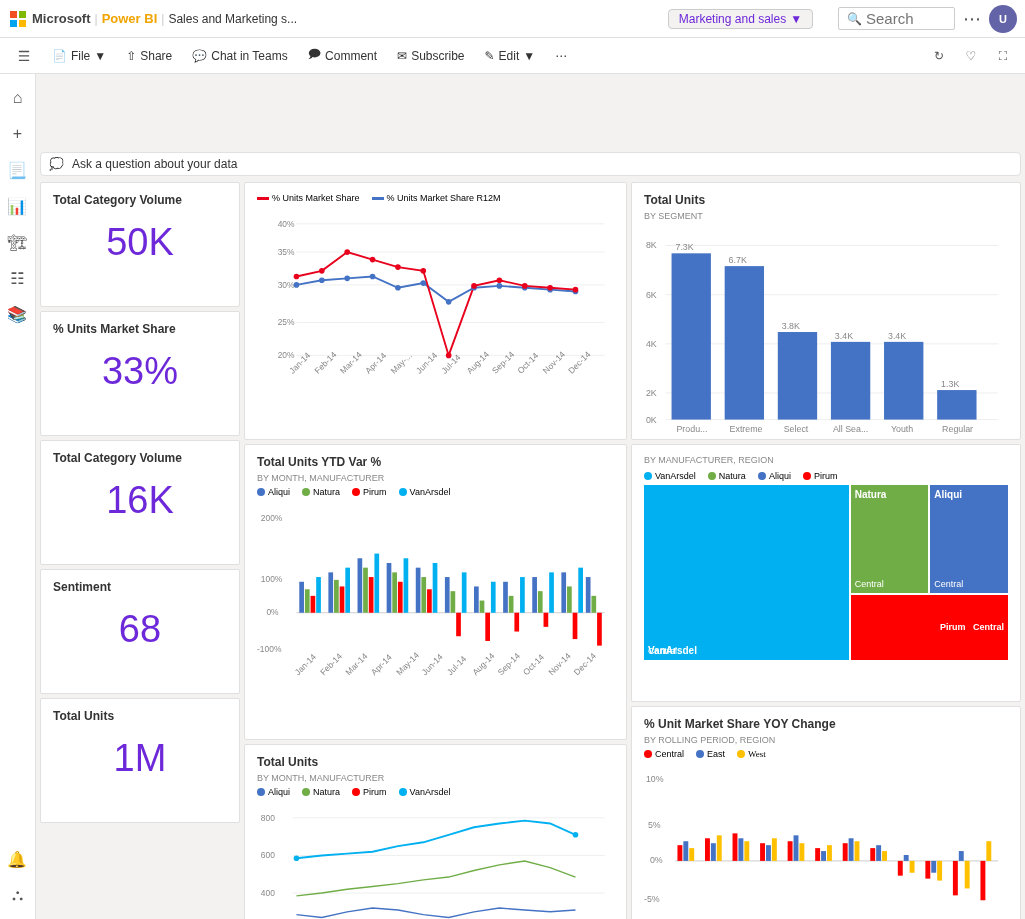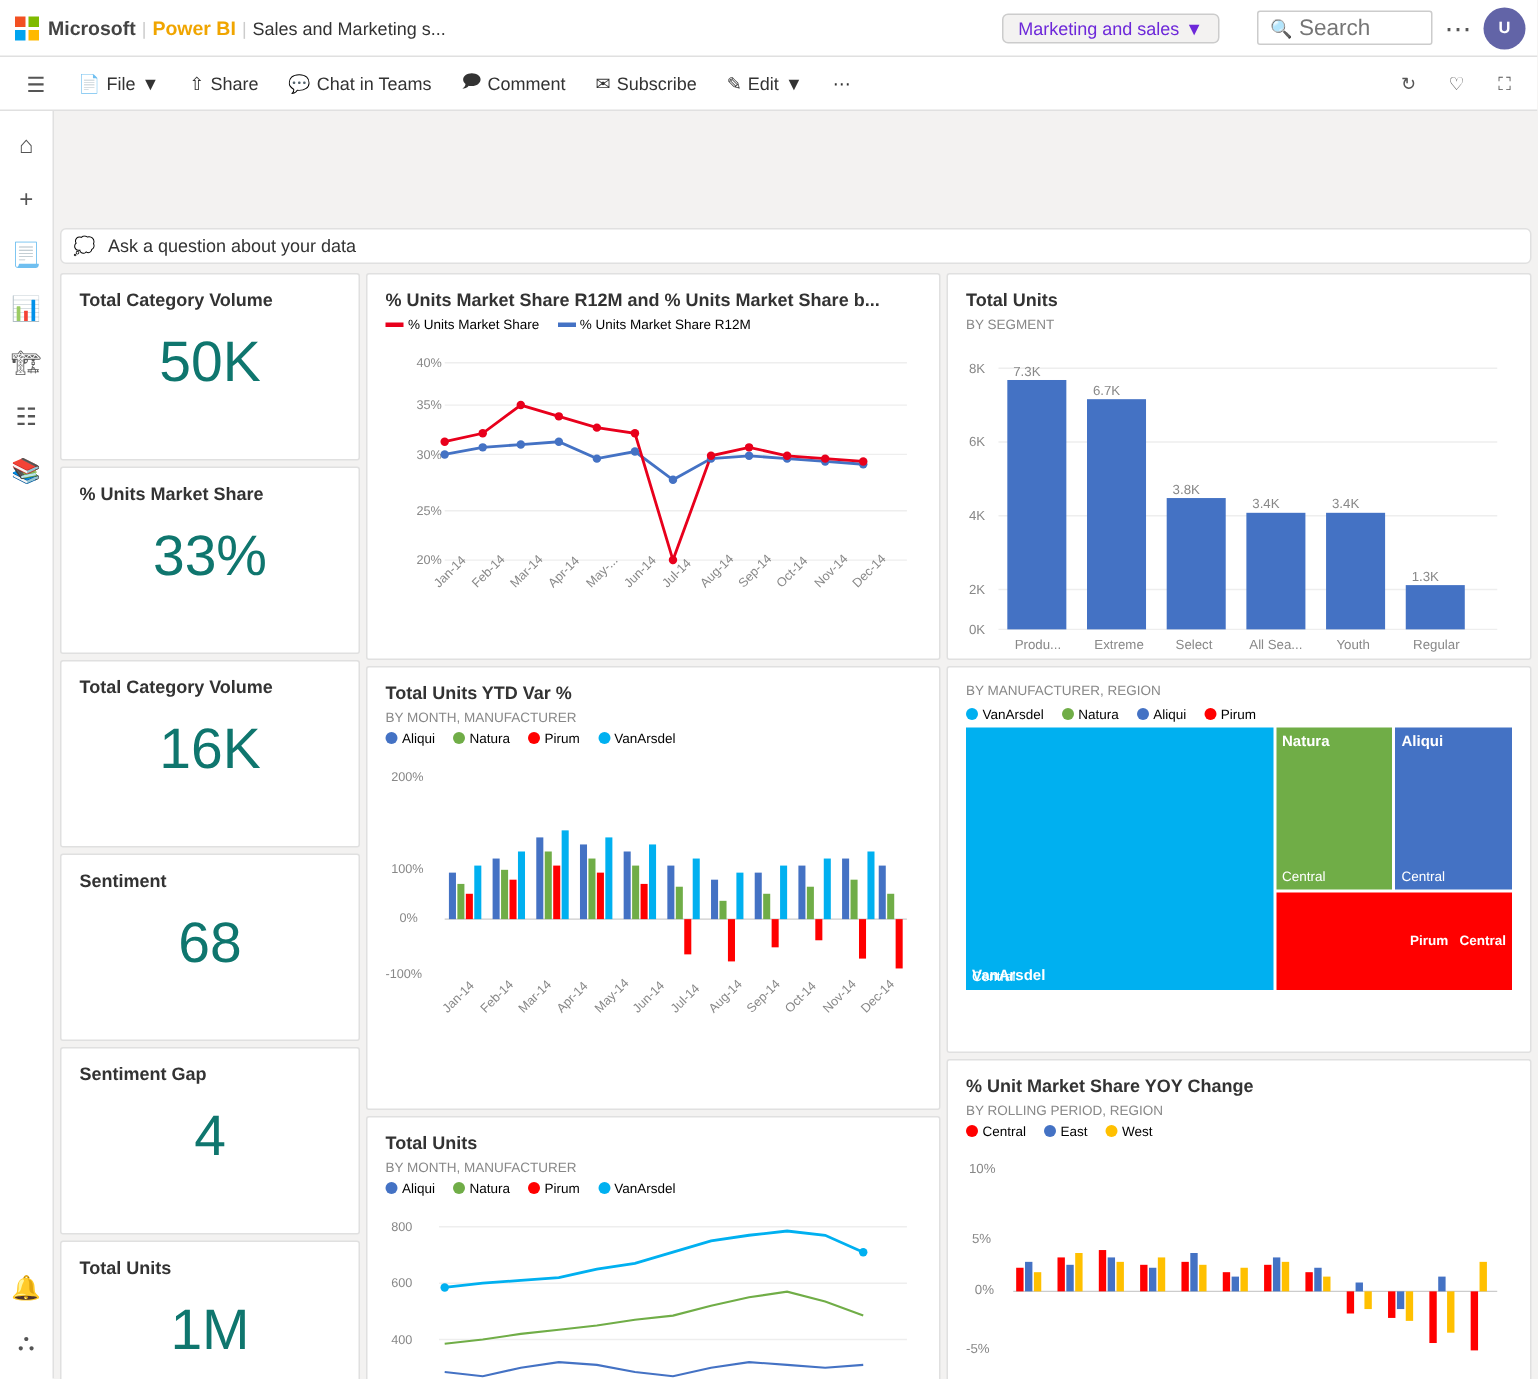--- a/index.html
+++ b/index.html
@@ -57,21 +57,21 @@
     
     .dashboard { display: grid; grid-template-columns: 200px 1fr 390px; gap: 4px; }
     .dashboard-col { display: flex; flex-direction: column; gap: 4px; }
 
     
     .card {
       background: #fff; border: 1px solid #e0e0e0; border-radius: 2px;
       padding: 10px 12px; position: relative;
     }
     .card-title { font-size: 12px; font-weight: 600; color: #333; margin-bottom: 4px; }
-    .card-value { font-size: 42px; font-weight: 300; color: #0f766e; text-align: center; padding: 20px 0; }
+    .card-value { font-size: 42px; font-weight: 300; color: #6d28d9; text-align: center; padding: 20px 0; }
 
     
     .legend { display: flex; gap: 12px; font-size: 10px; margin-bottom: 4px; flex-wrap: wrap; }
     .legend-item { display: flex; align-items: center; gap: 3px; }
     .legend-dot { width: 8px; height: 8px; border-radius: 50%; flex-shrink: 0; }
     .legend-line { width: 12px; height: 3px; flex-shrink: 0; }
 
     
     svg { display: block; }
 
@@ -172,35 +172,30 @@
       <div class="card" style="height:125px;">
         <div class="card-title">Total Category Volume</div>
         <div class="card-value" style="font-size:38px;padding:10px 0;">16K</div>
       </div>
 
       <div class="card" style="height:125px;">
         <div class="card-title">Sentiment</div>
         <div class="card-value" style="font-size:38px;padding:10px 0;text-align:center;">68</div>
       </div>
 
-      <div class="card" style="height:125px;">
-        <div class="card-title">Sentiment Gap</div>
-        <div class="card-value" style="font-size:38px;padding:10px 0;">4</div>
-      </div>
 
       <div class="card" style="height:125px;">
         <div class="card-title">Total Units</div>
         <div class="card-value" style="font-size:38px;padding:10px 0;">1M</div>
       </div>
     </div>
 
     <div class="dashboard-col">
 
       <div class="card" style="height:258px;">
-        <div class="card-title">% Units Market Share R12M and % Units Market Share b...</div>
         <div class="legend">
           <div class="legend-item">
             <div class="legend-line" style="background:#e8001c;"></div>
             <span style="font-size:9px;">% Units Market Share</span>
           </div>
           <div class="legend-item">
             <div class="legend-line" style="background:#4472c4;"></div>
             <span style="font-size:9px;">% Units Market Share R12M</span>
           </div>
         </div>
@@ -525,21 +520,21 @@
           <div class="legend-item">
               <div class="legend-dot" style="background:#ff0000;"></div>
               <span style="font-size:9px;">Central</span>
             </div>
           <div class="legend-item">
               <div class="legend-dot" style="background:#4472c4;"></div>
               <span style="font-size:9px;">East</span>
             </div>
           <div class="legend-item">
               <div class="legend-dot" style="background:#ffc000;"></div>
-              <span style="font-size:9px;">West</span>
+              <span style="font-size:9px;font-family:Liberation Serif, serif;">West</span>
             </div>
         </div>
         <svg width="100%" height="185" viewBox="0 0 370 185">
 
           <text x="2" y="18" class="axis-label">10%</text>
           <text x="4" y="65" class="axis-label">5%</text>
           <text x="6" y="100" class="axis-label">0%</text>
           <text x="0" y="140" class="axis-label">-5%</text>
           <text x="0" y="175" class="axis-label">-10%</text>
 

